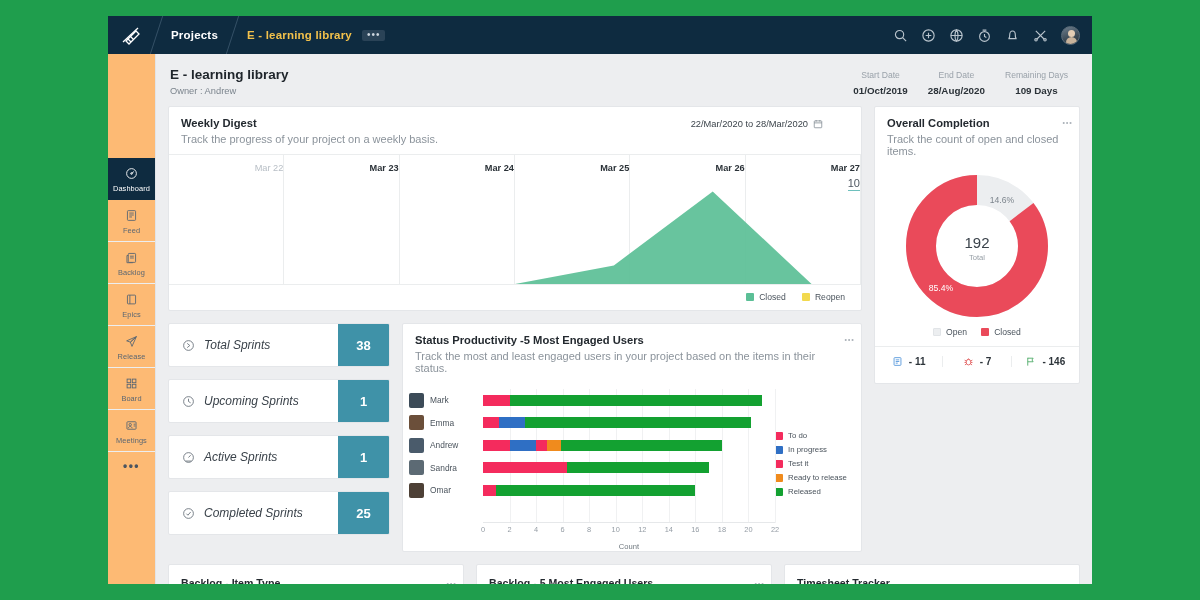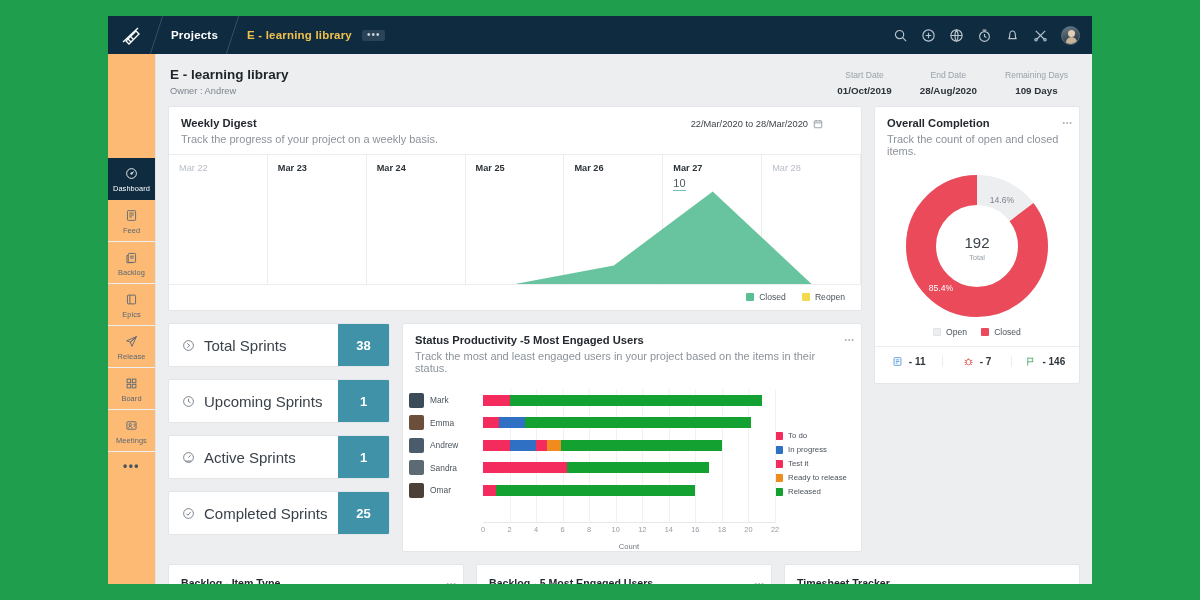--- a/index.html
+++ b/index.html
@@ -133,21 +133,21 @@
     background: #edeef0;
   }
 
   .page-head {
     display: flex;
     align-items: flex-start;
     padding: 13px 2px 10px 2px;
   }
   .page-title { font-size: 13.5px; font-weight: bold; color: #20262c; }
   .page-owner { font-size: 9.3px; color: #7b848d; margin-top: 4px; }
-  .date-group { margin-left: auto; display: flex; gap: 28px; padding-top: 3px; padding-right: 10px;}
+  .date-group { margin-left: auto; display: flex; gap: 20px; padding-top: 3px; padding-right: 10px;}
   .date-cell { text-align: center; }
   .date-cell .dc-label { font-size: 8.6px; color: #9aa2aa; }
   .date-cell .dc-value { font-size: 9.8px; color: #2b3238; margin-top: 5px; font-weight: 600; }
 
   .cols { display: flex; gap: 12px; align-items: flex-start; }
   .col-left { width: 694px; flex: 0 0 694px; }
   .col-right { flex: 1 1 auto; }
 
   .card {
     background: #fff;
@@ -168,20 +168,21 @@
     display: flex; align-items: center; gap: 5px;
   }
   .range-label .cal-ic { width: 10px; height: 10px; display:block; }
 
   
   .digest-grid {
     display: flex;
     border-top: 1px solid #ebedee;
     height: 130px;
     position: relative;
+    text-align: right;
   }
   .dg-col {
     flex: 1 1 0;
     border-right: 1px solid #ebedee;
     padding: 8px 0 0 10px;
     position: relative;
   }
   .dg-col:last-child { border-right: none; }
   .dg-day { font-size: 9.2px; color: #2b3238; font-weight: 600; }
   .dg-col.muted .dg-day { color: #b7bec5; font-weight: normal; }
@@ -200,21 +201,21 @@
 
   
   .sprints { width: 222px; flex: 0 0 222px; display: flex; flex-direction: column; gap: 12px; }
   .sprint-card {
     display: flex; align-items: stretch;
     background: #fff; border: 1px solid #e4e6e9; border-radius: 2px;
     height: 44px; overflow: hidden;
   }
   .sprint-main { flex: 1 1 auto; display: flex; align-items: center; gap: 9px; padding-left: 13px; }
   .sprint-main svg { display:block; }
-  .sprint-label { font-size: 15px; color: #3a424a; }
+  .sprint-label { font-size: 12px; color: #3a424a; font-style: italic; }
   .sprint-val {
     width: 51px; flex: 0 0 51px;
     background: #3f92a8;
     color: #fff; font-size: 13px; font-weight: bold;
     display: flex; align-items: center; justify-content: center;
   }
 
   
   .status-card { flex: 1 1 auto; }
   .sp-body { display: flex; padding: 2px 10px 6px 6px; }
@@ -453,23 +454,20 @@
               <div class="dg-col">
                 <div class="dg-day">Mar 25</div>
               </div>
               <div class="dg-col">
                 <div class="dg-day">Mar 26</div>
               </div>
               <div class="dg-col">
                 <div class="dg-day">Mar 27</div>
                 <div class="dg-count">10</div>
               </div>
-              <div class="dg-col muted">
-                <div class="dg-day">Mar 28</div>
-              </div>
               <svg class="digest-chart" viewBox="0 0 694 130" preserveAspectRatio="none">
                 <polygon id="digest-area" points="0,130 49.6,130.0 148.7,130.0 247.9,130.0 347.0,130.0 446.1,111.3 545.3,36.7 644.4,130.0 694,130" fill="#5bbf96" fill-opacity="0.92"></polygon>
               </svg>
             </div>
 
             <div class="digest-legend">
               <div class="lg">
                 <span class="sw" style="background:#5bbf96"></span>
                 <span>Closed</span>
               </div>

